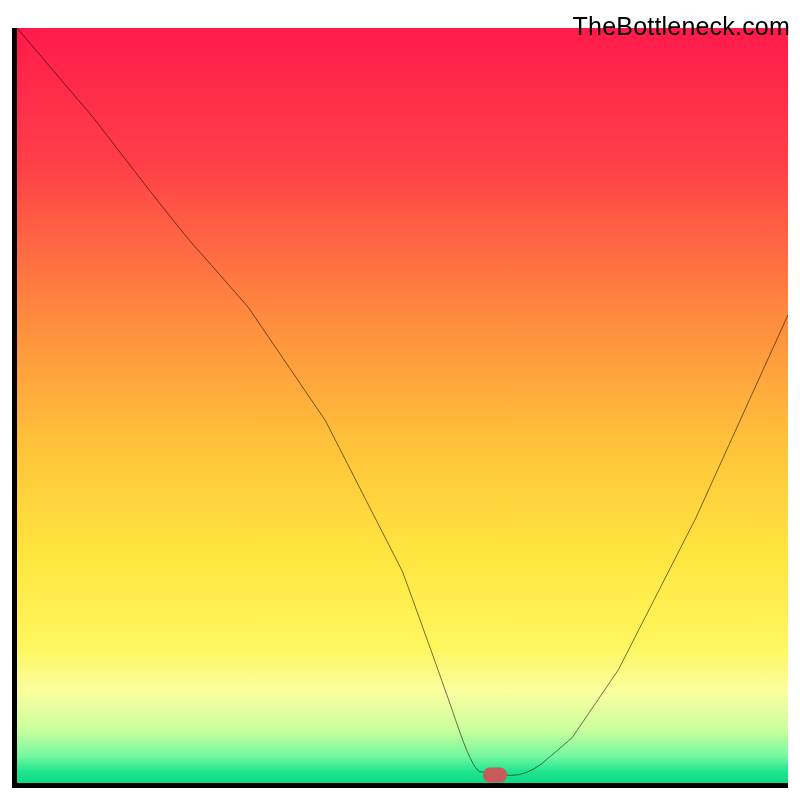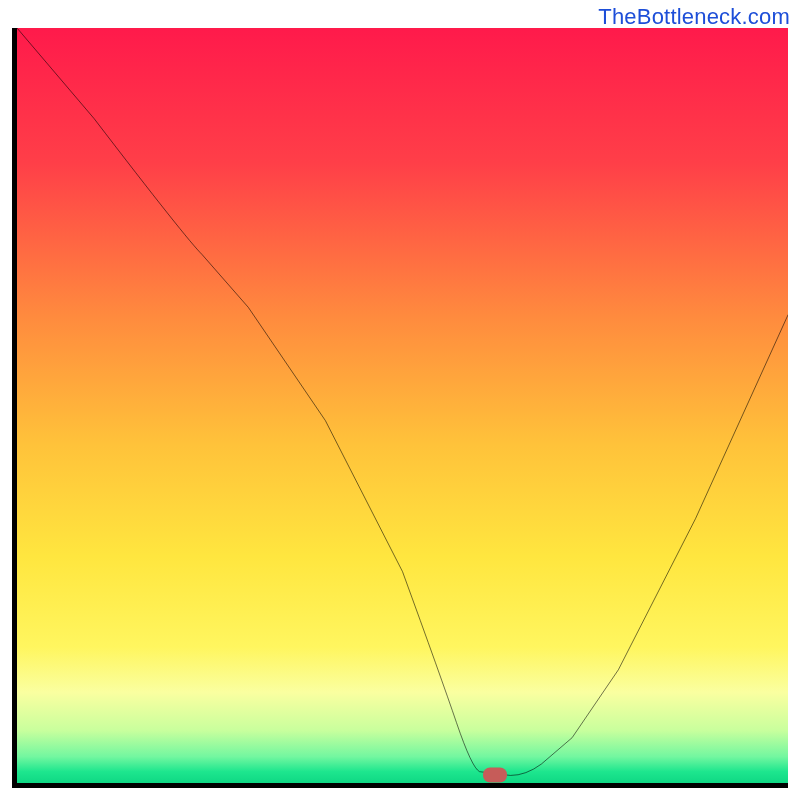--- a/index.html
+++ b/index.html
@@ -10,24 +10,24 @@
     background: #ffffff;
     font-family: Arial, Helvetica, sans-serif;
   }
   .chart-root {
     position: relative;
     width: 800px;
     height: 800px;
   }
   .watermark {
     position: absolute;
-    top: 4px;
+    top: 12px;
     right: 10px;
-    font-size: 22px;
-    color: #1d4ed8;
+    font-size: 25px;
+    color: #000000;
     font-weight: 500;
     letter-spacing: 0.2px;
     z-index: 10;
   }
   .plot-frame {
     position: absolute;
     left: 12px;
     top: 28px;
     width: 776px;
     height: 760px;

